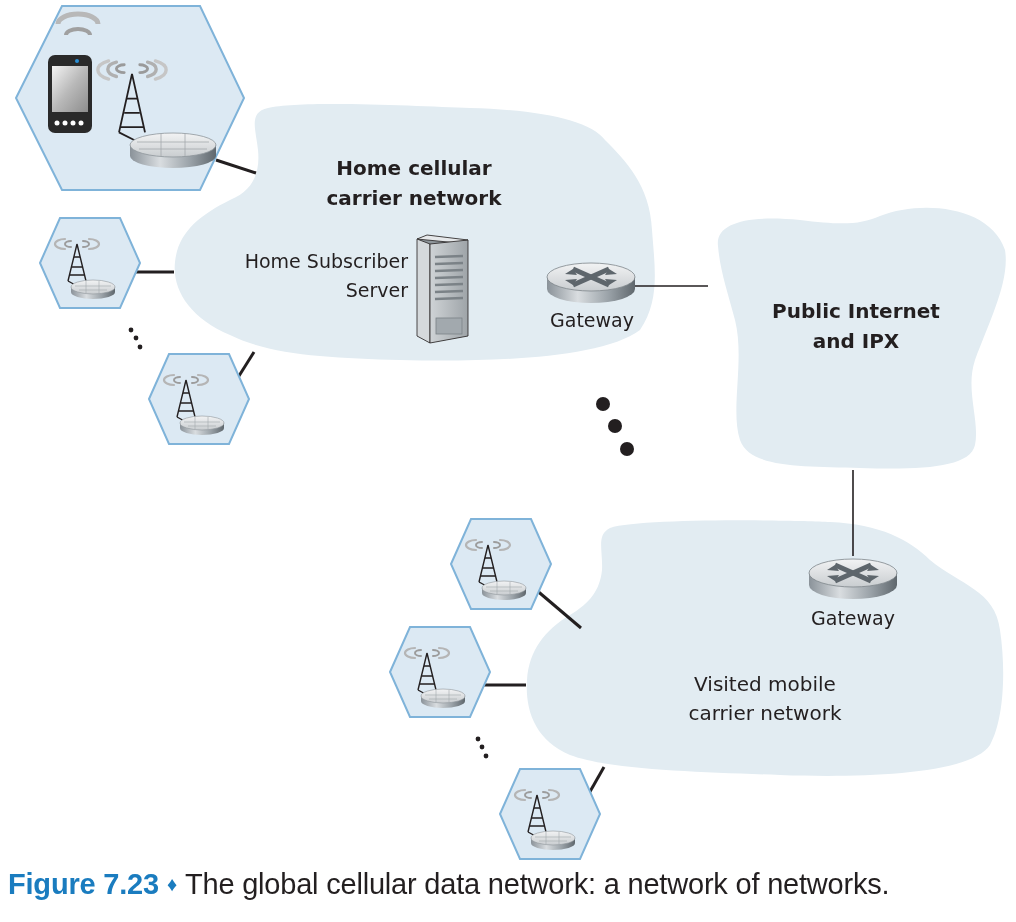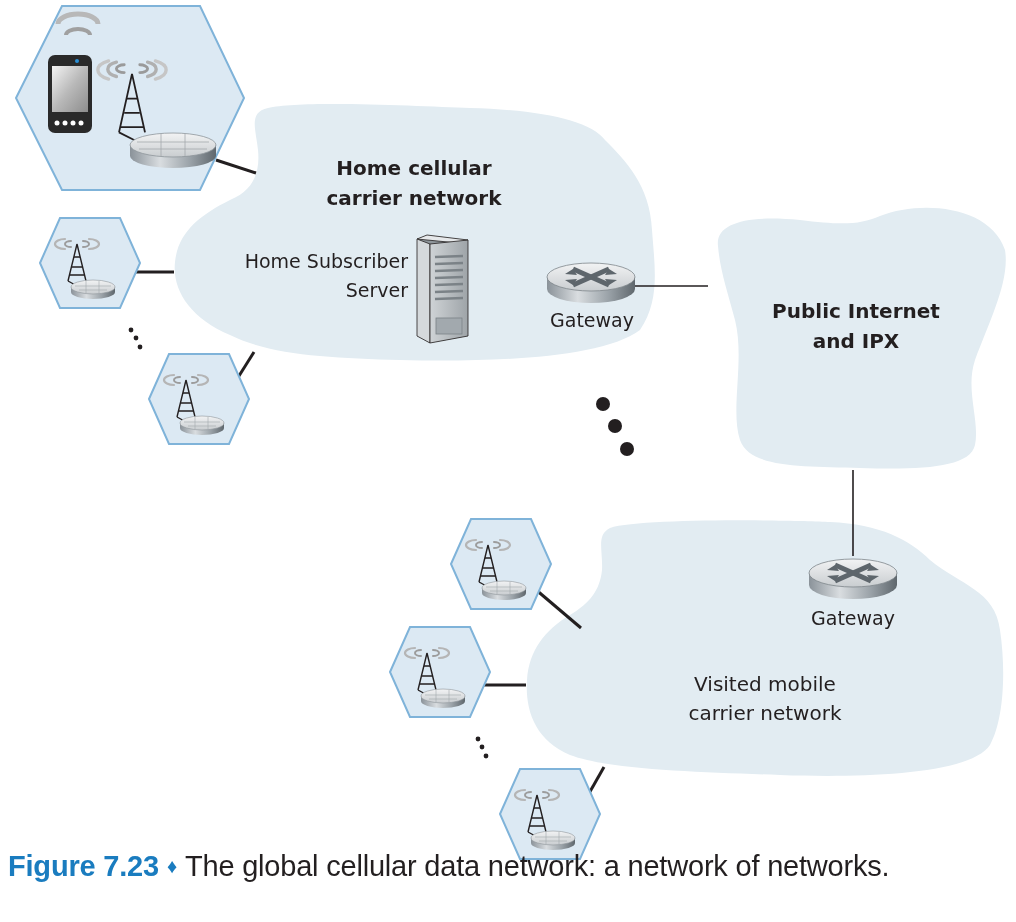--- a/index.html
+++ b/index.html
@@ -1,21 +1,21 @@
 <!DOCTYPE html>
 <html><head>
 <meta charset="utf-8">
 <style>
   html, body { margin: 0; padding: 0; background: #ffffff; }
   body { width: 1016px; height: 922px; position: relative; overflow: hidden;
          font-family: "DejaVu Sans", "Liberation Sans", sans-serif; }
   #diagram { position: absolute; left: 0; top: 0; }
   .lbl { font-family: "DejaVu Sans", "Liberation Sans", sans-serif; fill: #231f20; }
   .bold { font-weight: bold; }
-  .caption { position: absolute; left: 8px; top: 850px; font-size: 29px;
+  .caption { position: absolute; left: 8px; top: 868px; font-size: 29px;
              font-family: "Liberation Sans", "DejaVu Sans", sans-serif; color: #231f20;
              white-space: nowrap; letter-spacing: -0.2px; }
   .caption .fig { color: #1a7cbf; font-weight: bold; }
   .caption .sep { color: #1a7cbf; font-size: 20px; margin: 0 8px; position: relative; top: -3px; }
 </style>
 </head>
 <body>
 
 <svg id="diagram" width="1016" height="922" viewBox="0 0 1016 922" xmlns="http://www.w3.org/2000/svg">
   <defs>

